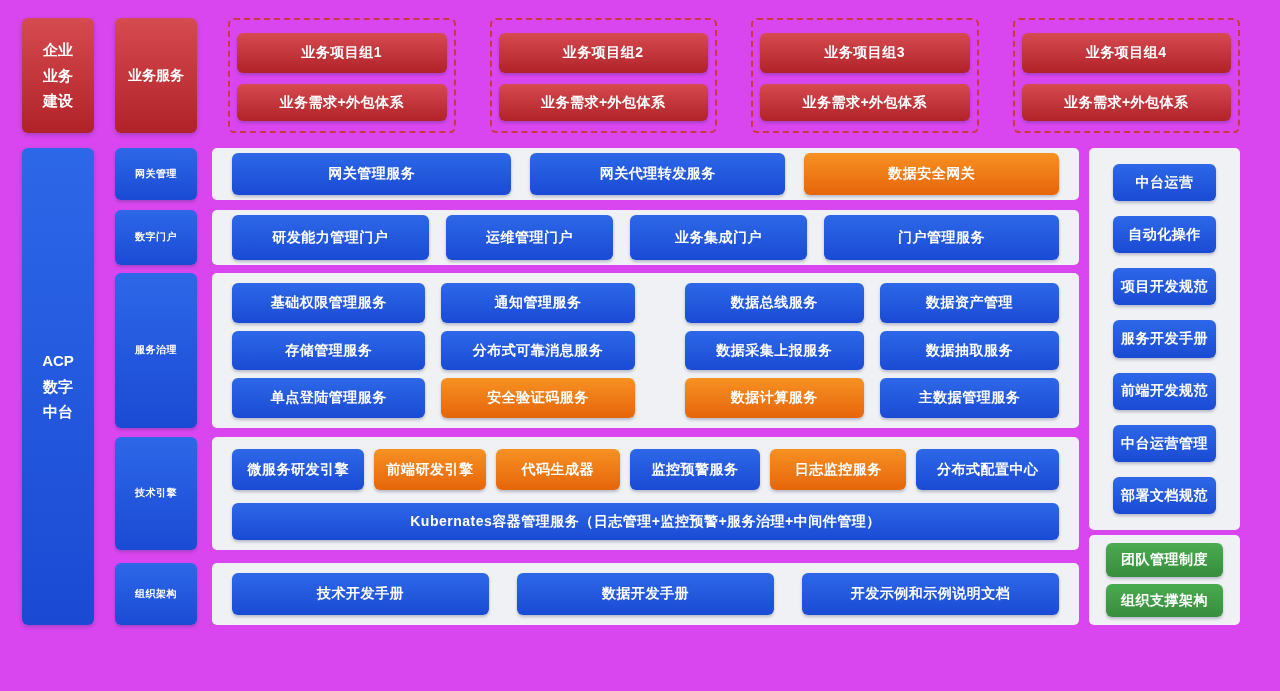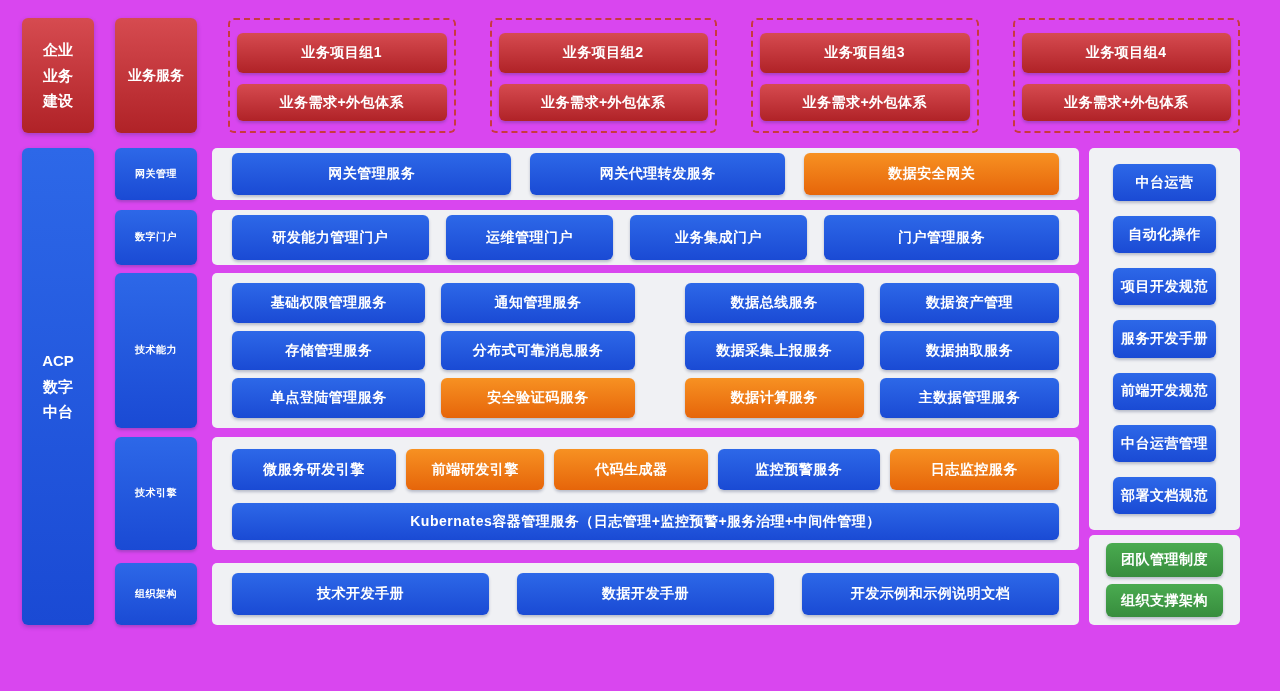--- a/index.html
+++ b/index.html
@@ -142,21 +142,21 @@
         <div class="btn blue cat">数字门户</div>
         <div class="panel p-flex p-pt">
           <div class="btn blue f112">研发能力管理门户</div>
           <div class="btn blue f095">运维管理门户</div>
           <div class="btn blue f100">业务集成门户</div>
           <div class="btn blue f135">门户管理服务</div>
         </div>
       </div>
 
       <div class="row r3">
-        <div class="btn blue cat">技术能力</div>
+        <div class="btn blue cat">服务治理</div>
         <div class="panel cap-grid">
           <div class="btn blue">基础权限管理服务</div>
           <div class="btn blue">通知管理服务</div>
           <div class="cap-spacer"></div>
           <div class="btn blue">数据总线服务</div>
           <div class="btn blue">数据资产管理</div>
 
           <div class="btn blue">存储管理服务</div>
           <div class="btn blue">分布式可靠消息服务</div>
           <div class="cap-spacer"></div>
@@ -173,20 +173,21 @@
 
       <div class="row r4">
         <div class="btn blue cat">技术引擎</div>
         <div class="panel engine-col">
           <div class="engine-row1">
             <div class="btn blue f120">微服务研发引擎</div>
             <div class="btn orange f100">前端研发引擎</div>
             <div class="btn orange f112">代码生成器</div>
             <div class="btn blue f118">监控预警服务</div>
             <div class="btn orange f124">日志监控服务</div>
+            <div class="btn blue f130">分布式配置中心</div>
           </div>
           <div class="engine-row2">
             <div class="btn blue k8s">Kubernates容器管理服务（日志管理+监控预警+服务治理+中间件管理）</div>
           </div>
         </div>
       </div>
 
       <div class="row r5">
         <div class="btn blue cat">组织架构</div>
         <div class="panel p-flex p-org">

